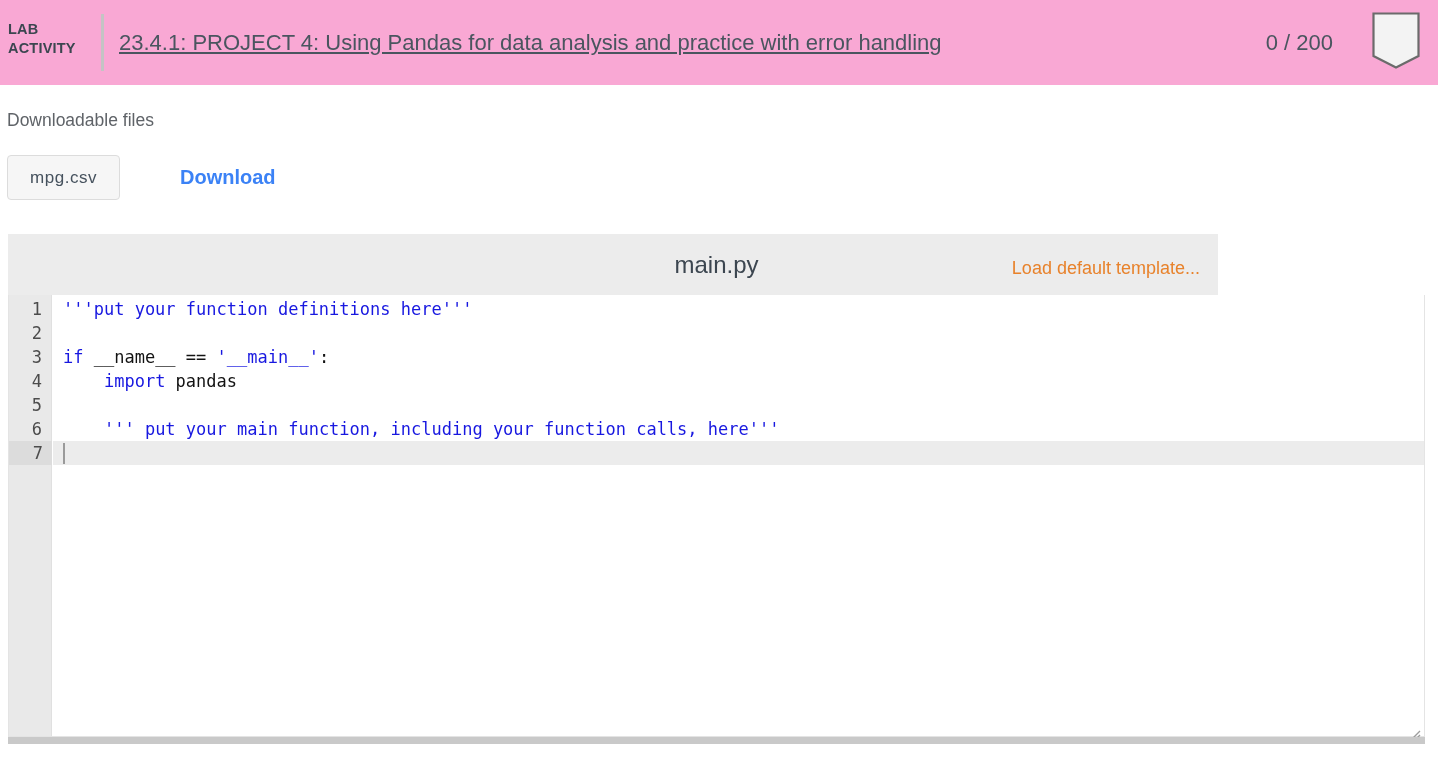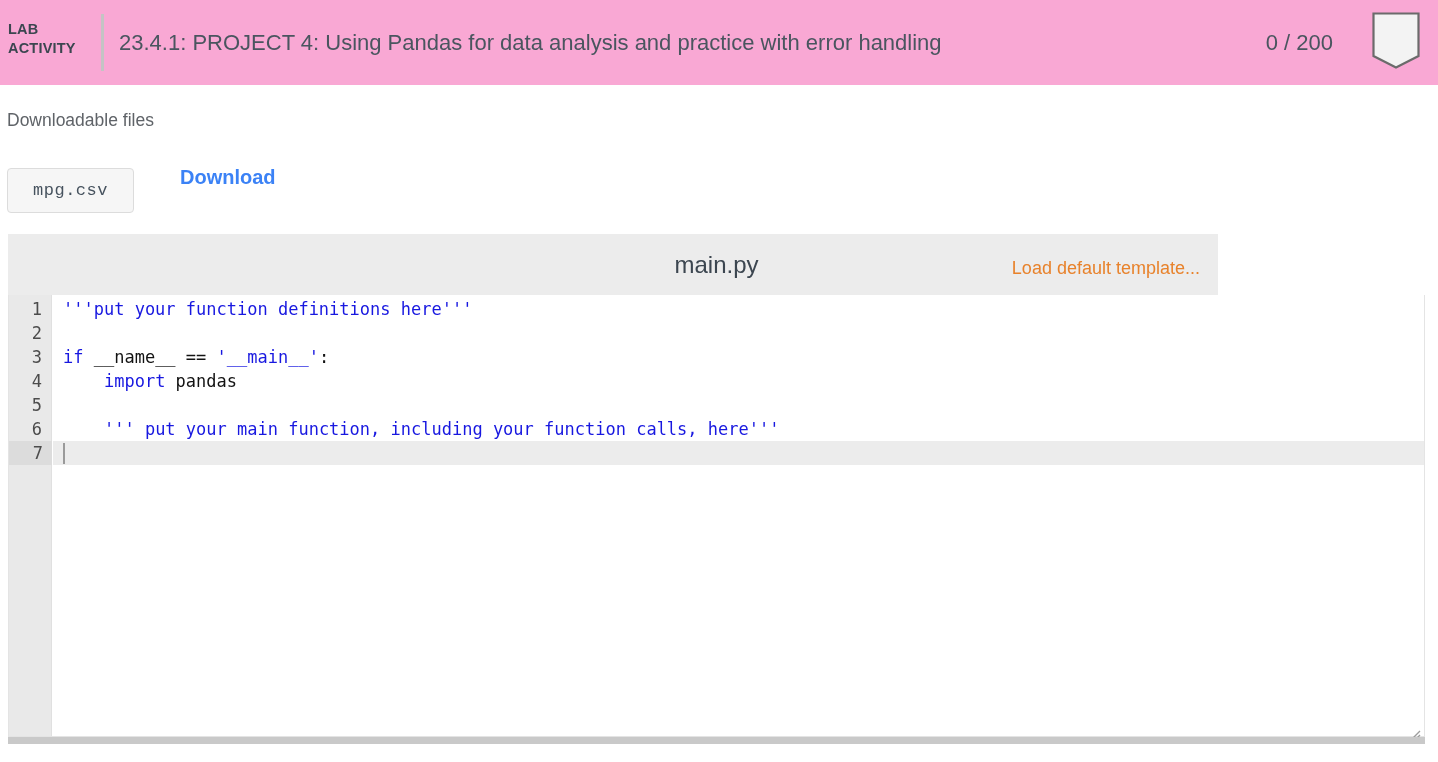--- a/index.html
+++ b/index.html
@@ -48,20 +48,21 @@
     background: #c4c4c4;
   }
   .lab-title {
     position: absolute;
     left: 119px;
     top: 28px;
     font-size: 22px;
     line-height: 30px;
     color: #4a555f;
     white-space: nowrap;
+    text-decoration: underline;
   }
   .lab-score {
     position: absolute;
     right: 105px;
     top: 28px;
     font-size: 22px;
     line-height: 30px;
     color: #4a555f;
     white-space: nowrap;
   }
@@ -79,34 +80,33 @@
     left: 7px;
     top: 108px;
     font-size: 17.5px;
     line-height: 24px;
     color: #5f6368;
   }
   .file-chip {
     position: absolute;
     left: 7px;
     top: 155px;
-    width: 127px;
+    width: 113px;
     height: 45px;
     box-sizing: border-box;
     border: 1px solid #dcdcdc;
     border-radius: 4px;
     background: #f6f6f6;
-    font-family: Liberation Mono, monospace;
+    font-family: Liberation Sans, sans-serif;
     font-size: 17px;
     color: #46525e;
     display: flex;
     align-items: center;
     justify-content: center;
     letter-spacing: 0.5px;
-    margin-top: 13px;
   }
   .download-link {
     position: absolute;
     left: 180px;
     top: 163px;
     font-size: 20px;
     font-weight: bold;
     line-height: 28px;
     color: #3b82f6;
     text-decoration: none;

